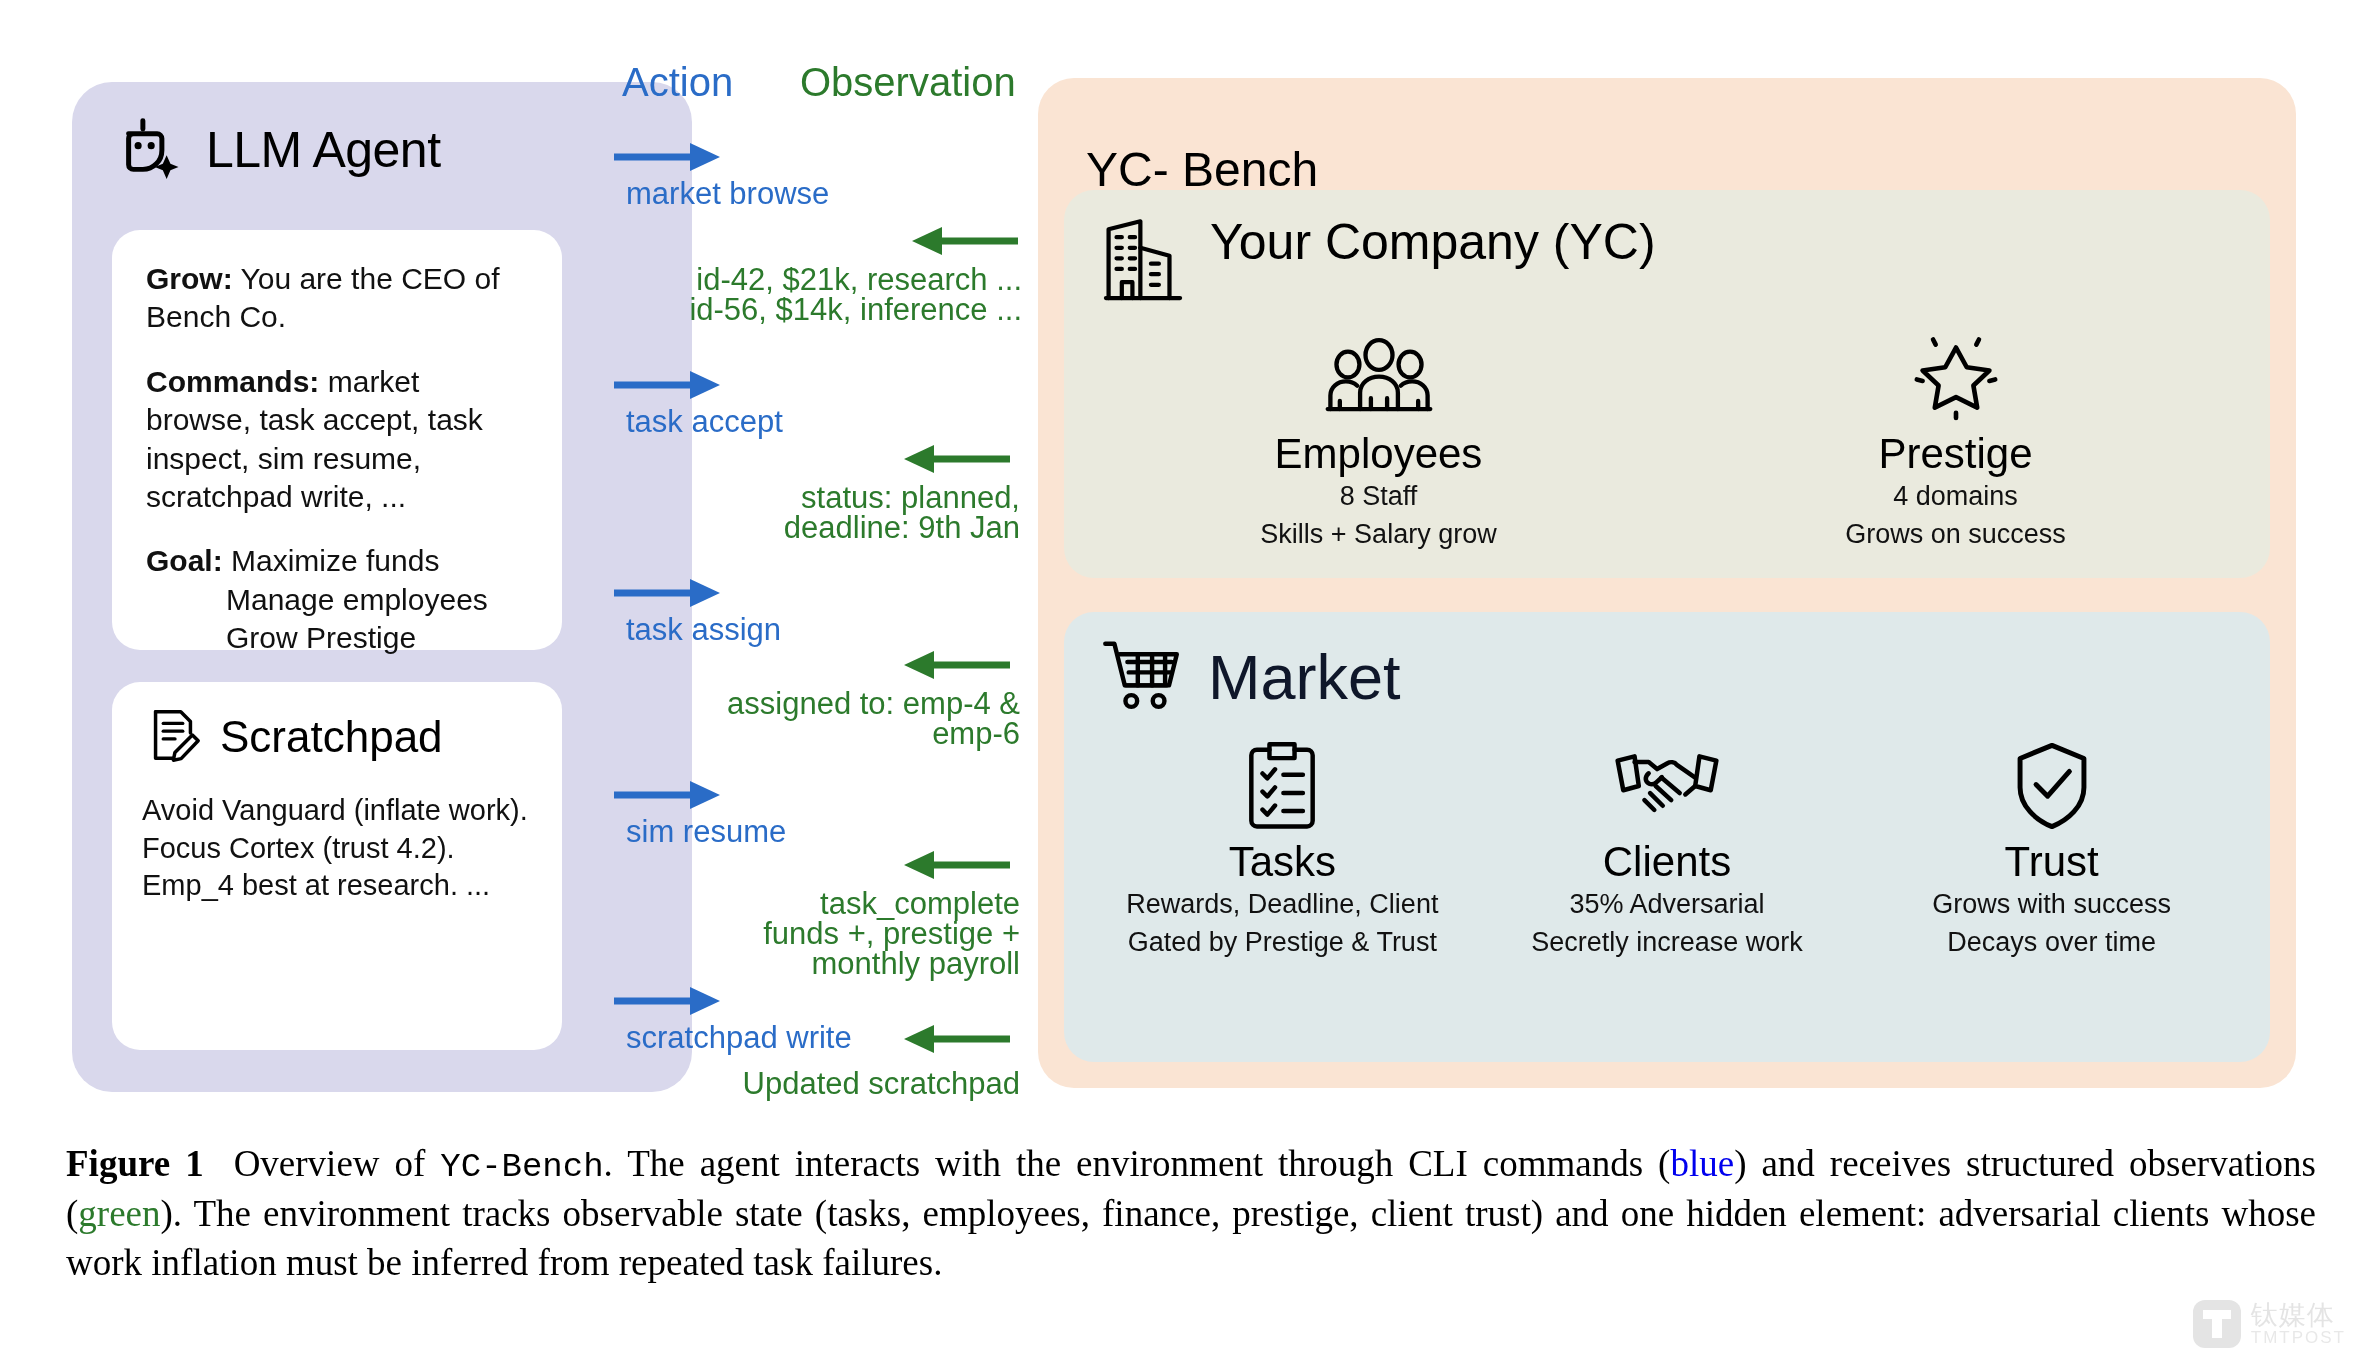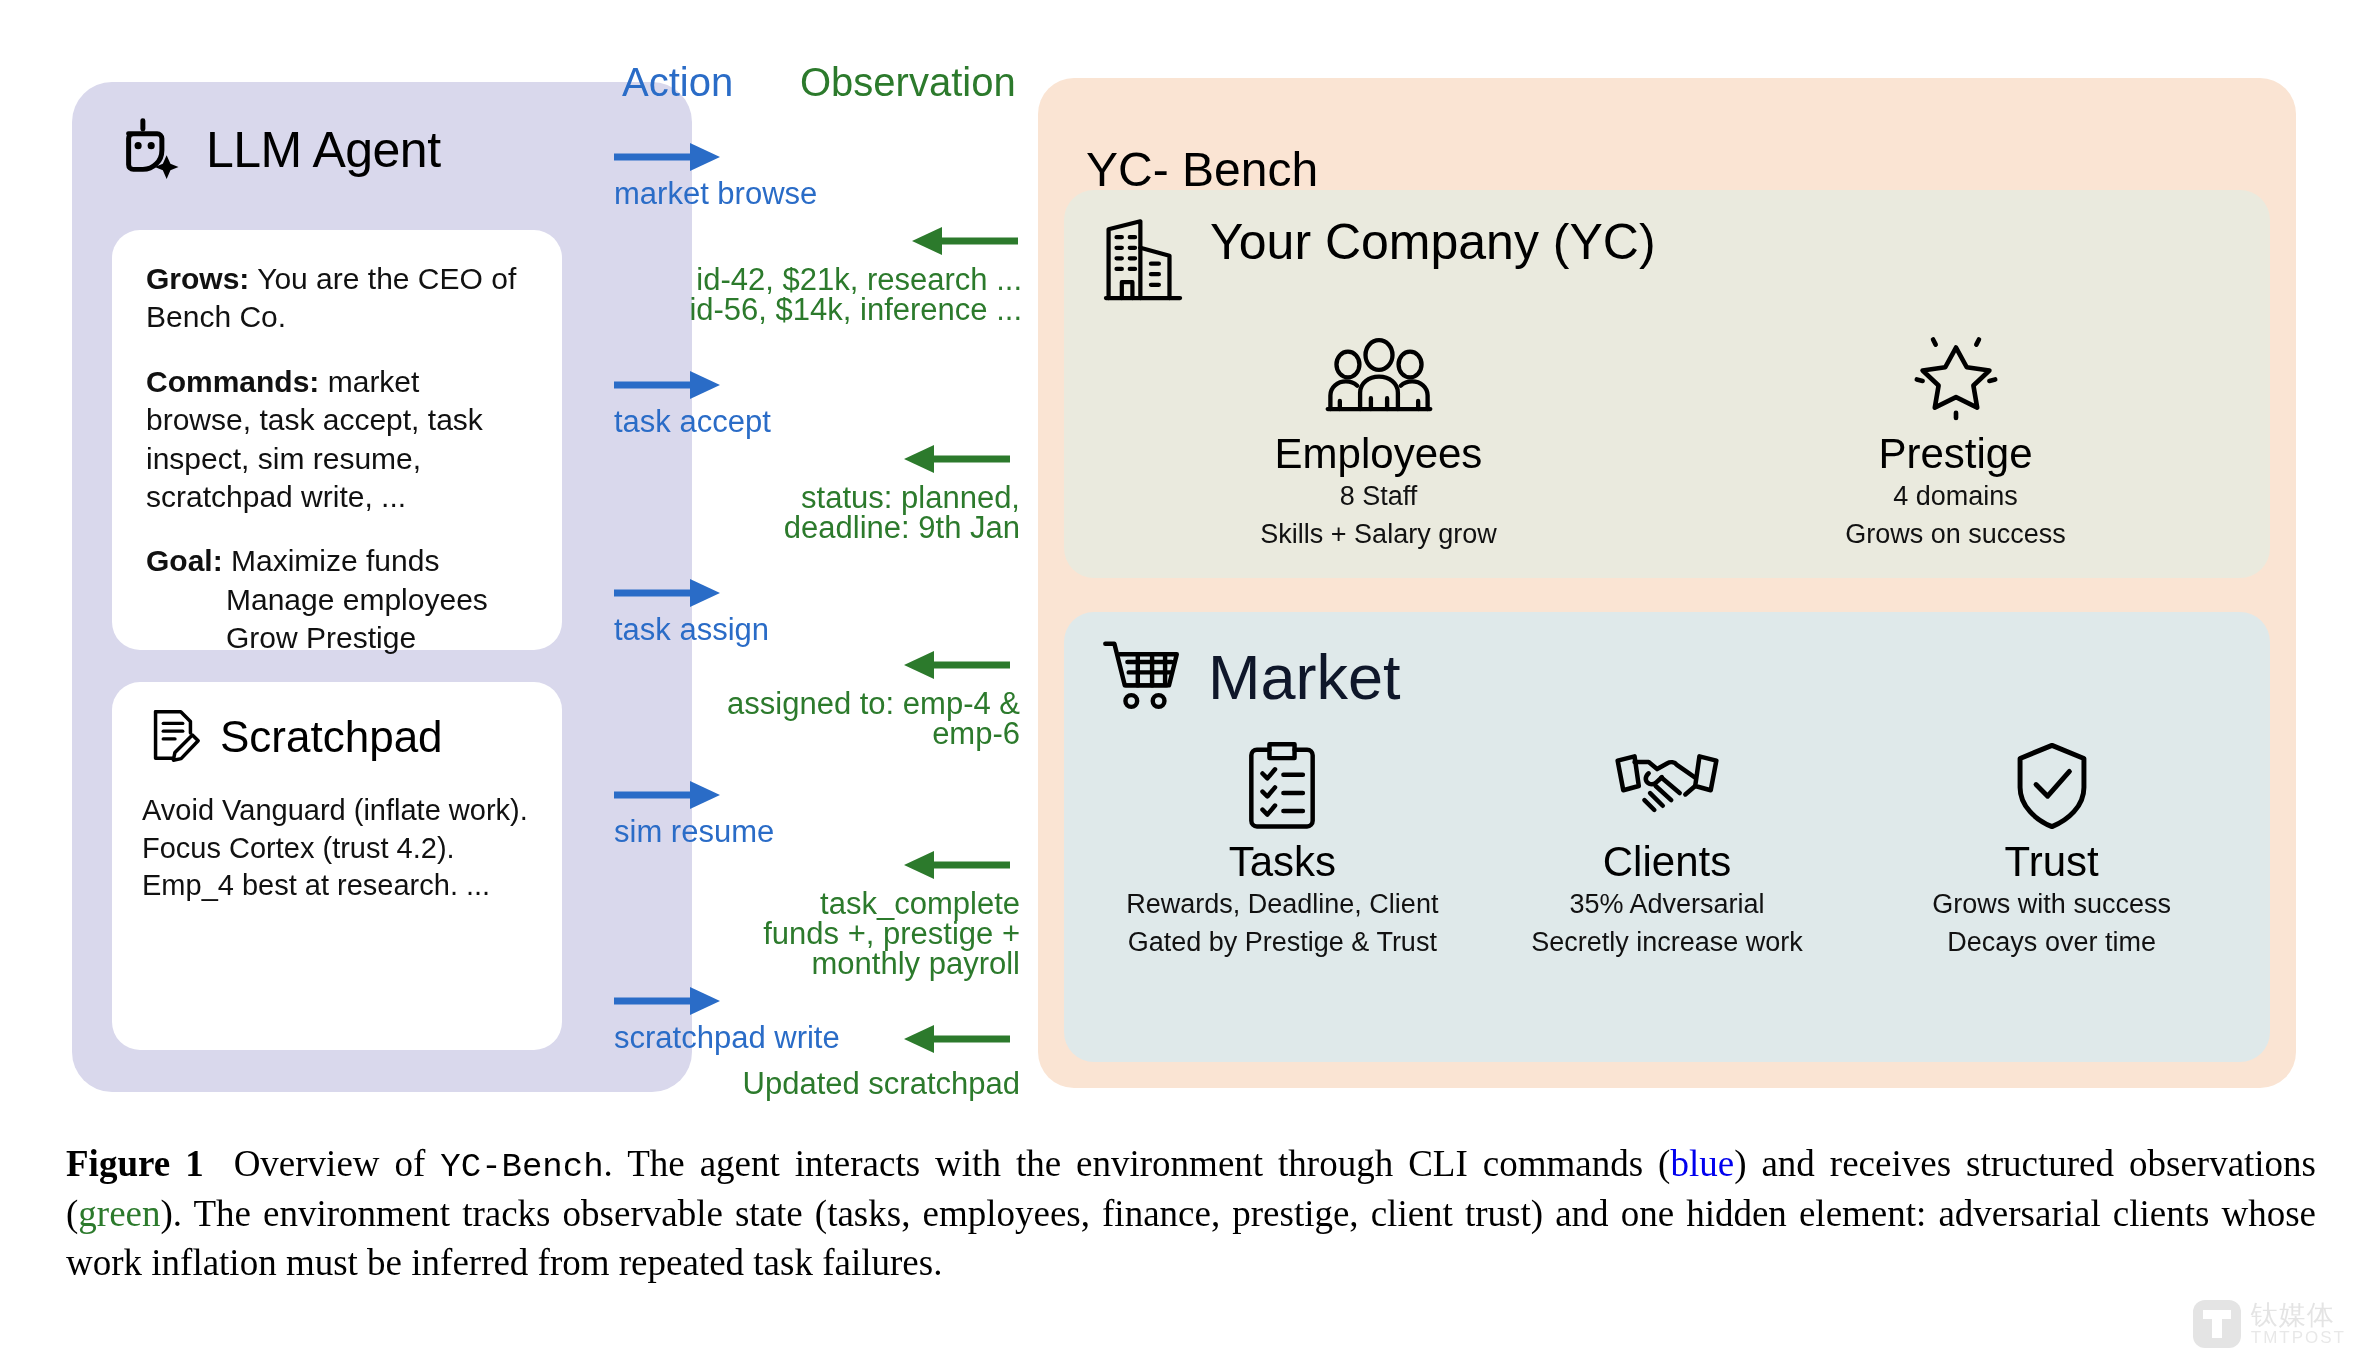--- a/index.html
+++ b/index.html
@@ -70,21 +70,21 @@
     font-size: 40px; color: #2c7a2c;
   }
   .flow { position: relative; }
 
   .arrow-row { position: relative; }
   .arrow-right { position: absolute; }
   .arrow-left  { position: absolute; }
 
   .act-label {
     position: absolute;
-    font-size: 31px; color: #2a6cc7; white-space: nowrap;
+    font-size: 31px; color: #2a6cc7; white-space: nowrap; margin-left: 12px;
   }
   .obs-label {
     position: absolute;
     font-size: 31px; color: #2c7a2c;
     text-align: right; line-height: 1.18;
   }
 
   
   .bench {
     position: absolute; left: 1038px; top: 78px;
@@ -174,21 +174,21 @@
           <circle cx="22" cy="30" r="3" fill="#000" stroke="none"></circle>
           <circle cx="33" cy="30" r="3" fill="#000" stroke="none"></circle>
           <path d="M46 38l3.2 7.2L56 48l-6.8 2.8L46 58l-3.2-7.2L36 48l6.8-2.8z" fill="#000" stroke="none"></path>
         </svg>
       </span>
       <span class="title">LLM Agent</span>
     </div>
 
     <div class="agent-card">
       <p>
-        <span class="lbl">Grows:</span>
+        <span class="lbl">Grow:</span>
         <span>You are the CEO of Bench Co.</span>
       </p>
       <p class="blk">
         <span class="lbl">Commands:</span>
         <span>market browse, task accept, task inspect, sim resume, scratchpad write, ...</span>
       </p>
       <p class="blk">
         <span class="lbl">Goal:</span>
         <span>Maximize funds</span>
         <span class="indent">Manage employees</span>

